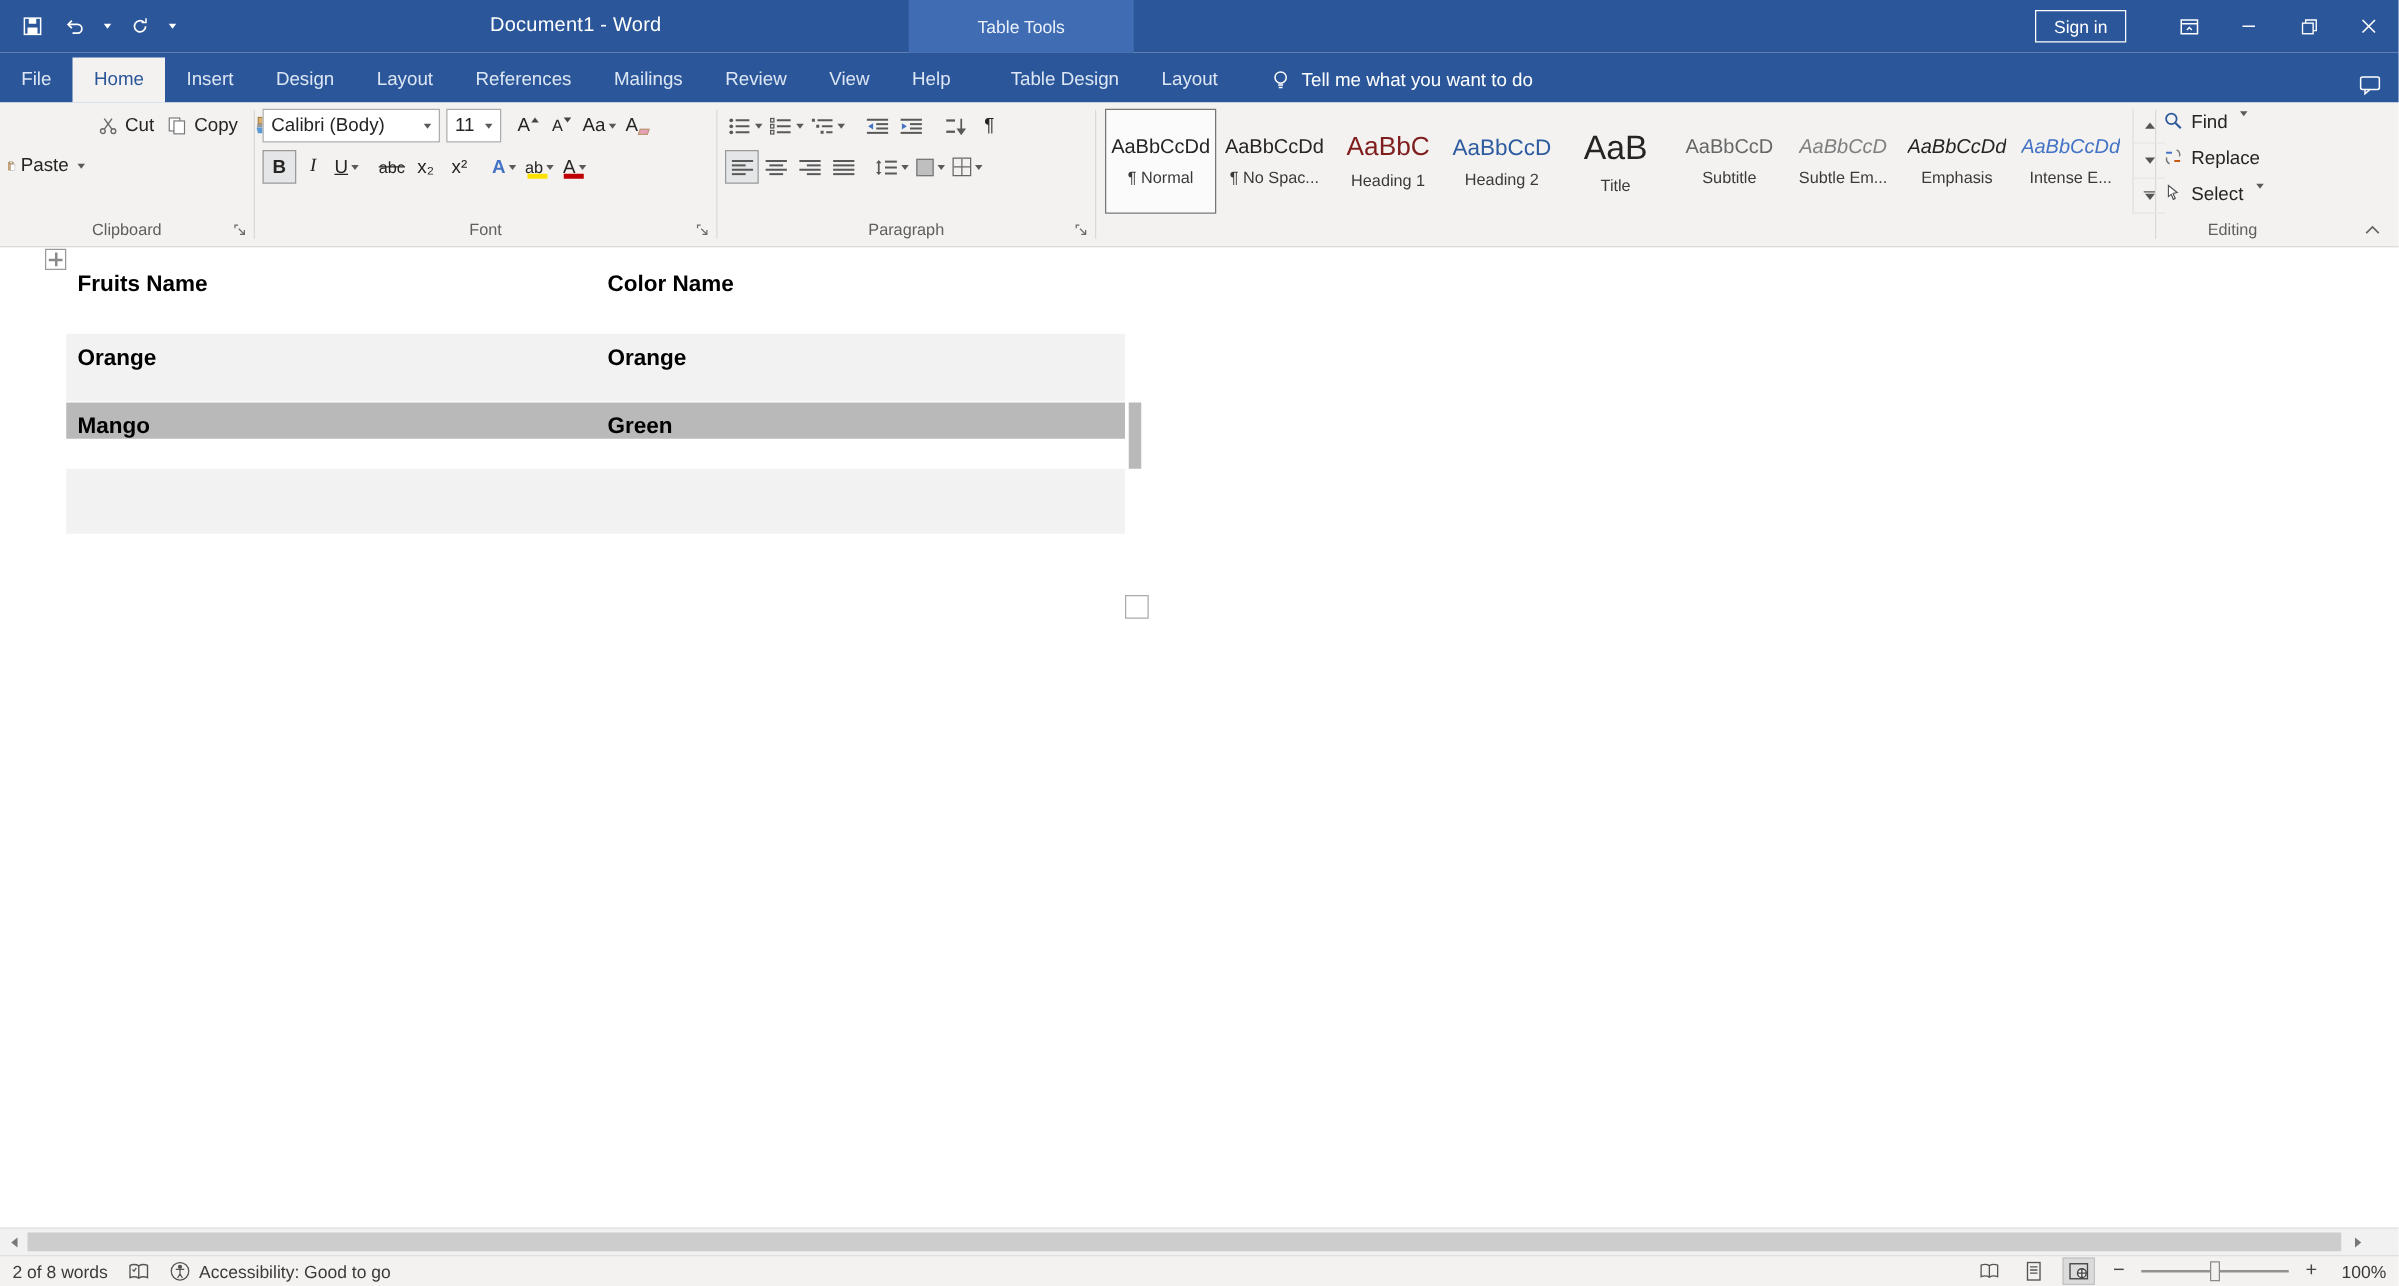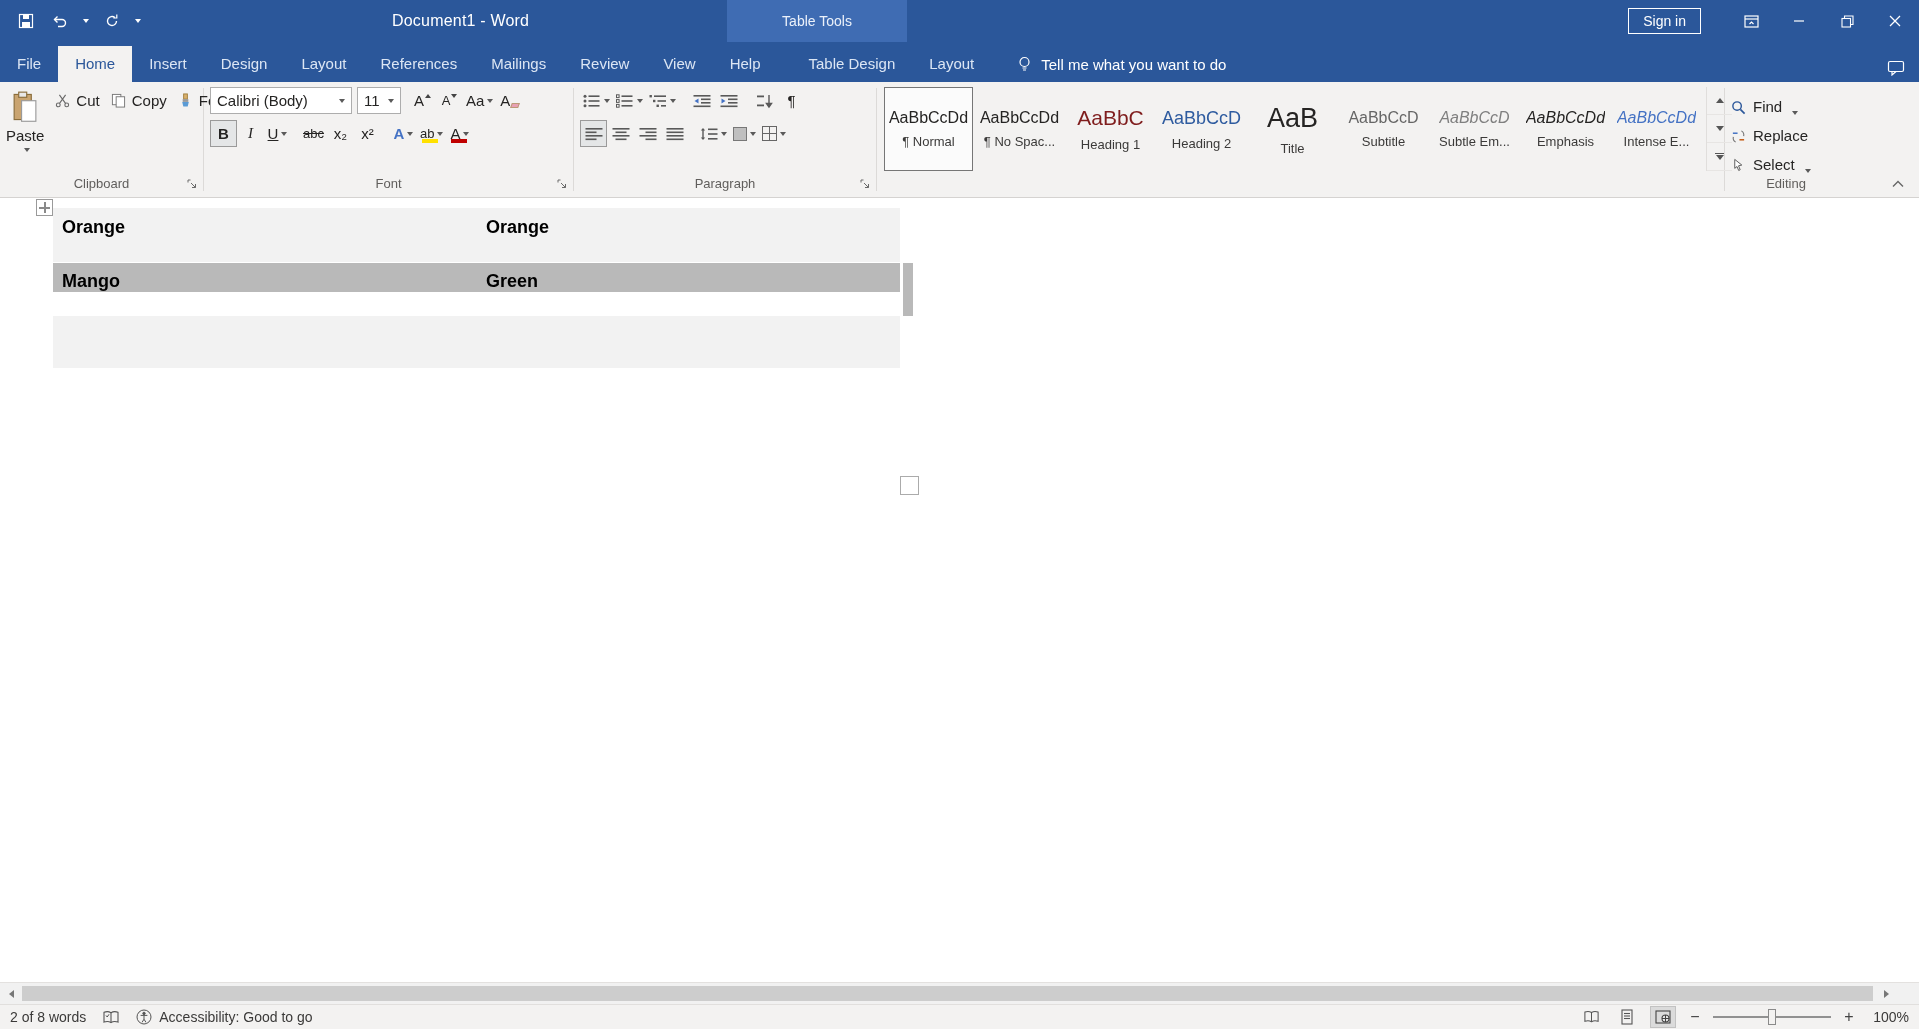--- a/index.html
+++ b/index.html
@@ -33,21 +33,21 @@
   .rcontent{flex:1;display:flex;padding:5px 6px 0 6px}
   .rlabel{height:23px;text-align:center;font-size:13px;color:#605e5c;line-height:20px;position:relative}
   .launcher{position:absolute;right:4px;top:3px;width:14px;height:14px;display:flex;align-items:center;justify-content:center;cursor:pointer}
   .vsep{width:1px;background:#dcdad8;margin:6px 0}
   .dd{width:0;height:0;border-left:3.5px solid transparent;border-right:3.5px solid transparent;border-top:4px solid #5a5a5a;margin-left:3px}
   .ibtn{min-width:27px;height:27px;display:flex;align-items:center;justify-content:center;font-size:15px;color:#252423;cursor:pointer;padding:0 2px;border:1px solid transparent}
   .ibtn.pressed{border:1px solid #9a9a9a;background:#e4e6e7}
   .msep{width:1px;background:#dcdad8;margin:3px 4px}
 
   
-  .paste-btn{width:62px;display:flex;flex-direction:column;align-items:center;justify-content:flex-start;gap:4px;padding-top:4px;cursor:pointer}
+  .paste-btn{width:62px;display:flex;flex-direction:row;align-items:center;justify-content:flex-start;gap:4px;padding-top:4px;cursor:pointer}
   .paste-btn span{font-size:15px}
   .clip-col{display:flex;flex-direction:row;justify-content:flex-start;gap:1px;margin-left:6px}
   .sbtn{display:flex;align-items:center;gap:6px;padding:2px 5px;font-size:15px;height:27px;cursor:pointer;white-space:nowrap}
 
   
   .font-grid{display:flex;flex-direction:column;gap:6px}
   .frow{display:flex;align-items:center}
   .combo{background:#fff;border:1px solid #adadad;height:27px;display:flex;align-items:center;padding:0 6px;font-size:15px;cursor:pointer}
   .combo .cv{flex:1;white-space:nowrap;overflow:hidden}
   .combo.family{width:142px;margin-right:5px}
@@ -84,21 +84,21 @@
   .p-intense{font-style:italic;color:#4472c4}
   .gal-scroll{width:26px;display:flex;flex-direction:column;margin-left:4px;border-left:1px solid #e0dedc}
   .galbtn{height:28px;display:flex;align-items:center;justify-content:center;cursor:pointer;border-bottom:1px solid #e7e5e3}
   .tri-s-up{width:0;height:0;border-left:4px solid transparent;border-right:4px solid transparent;border-bottom:5px solid #555}
   .tri-s-dn{width:0;height:0;border-left:4px solid transparent;border-right:4px solid transparent;border-top:5px solid #555}
   .more-ic{display:flex;flex-direction:column;align-items:center;gap:1px}
   .more-ic i{display:block;width:9px;height:1.5px;background:#555}
 
   
   .edit-col{display:flex;flex-direction:column;gap:3px;padding-top:2px}
-  .ebtn{display:flex;align-items:flex-end;gap:7px;font-size:15px;height:26px;cursor:pointer;white-space:nowrap}
+  .ebtn{display:flex;align-items:flex-start;gap:7px;font-size:15px;height:26px;cursor:pointer;white-space:nowrap}
 
   .collapse-btn{position:absolute;right:10px;bottom:4px;width:22px;height:18px;display:flex;align-items:center;justify-content:center;cursor:pointer}
 
   
   .docarea{height:784px;background:#fff;position:relative;overflow:hidden}
   .move-handle{position:absolute;left:36px;top:1px;width:17px;height:17px;border:1px solid #9a9a9a;background:
     linear-gradient(#8a8a8a,#8a8a8a) center/2px 11px no-repeat,
     linear-gradient(#8a8a8a,#8a8a8a) center/11px 2px no-repeat,#fff;cursor:move}
   .wtable{position:absolute;left:53px;top:10px;width:847px}
   .trow{display:flex;position:relative}
@@ -590,20 +590,24 @@
     <svg width="12" height="8" viewBox="0 0 12 8" fill="none" stroke="#666" stroke-width="1.4">
         <path d="M1 6.5 L6 1.5 L11 6.5"></path>
       </svg>
   </div>
 </div>
 
 <div class="docarea">
   <div class="move-handle"></div>
 
   <div class="wtable">
+    <div class="trow row-head">
+      <div class="tcell c1">Fruits Name</div>
+      <div class="tcell c2">Color Name</div>
+    </div>
     <div class="trow row-a">
       <div class="tcell c1">Orange</div>
       <div class="tcell c2">Orange</div>
     </div>
     <div class="trow row-b">
       <div class="selstrip"></div>
       <div class="selbar"></div>
       <div class="tcell c1">Mango</div>
       <div class="tcell c2">Green</div>
     </div>

